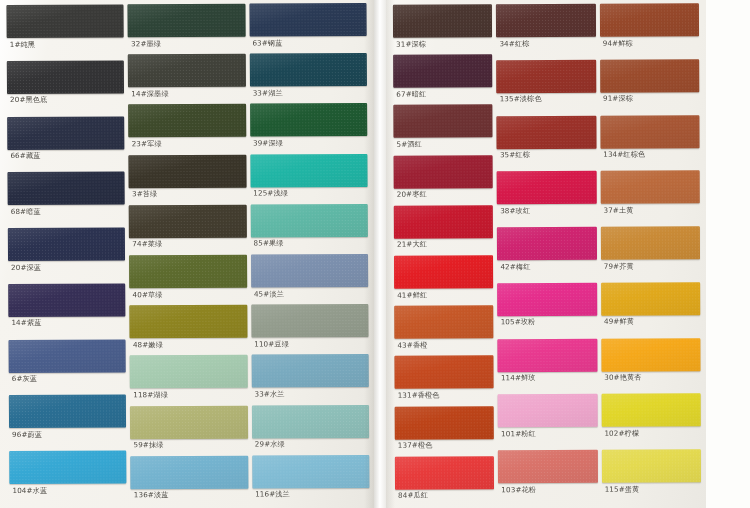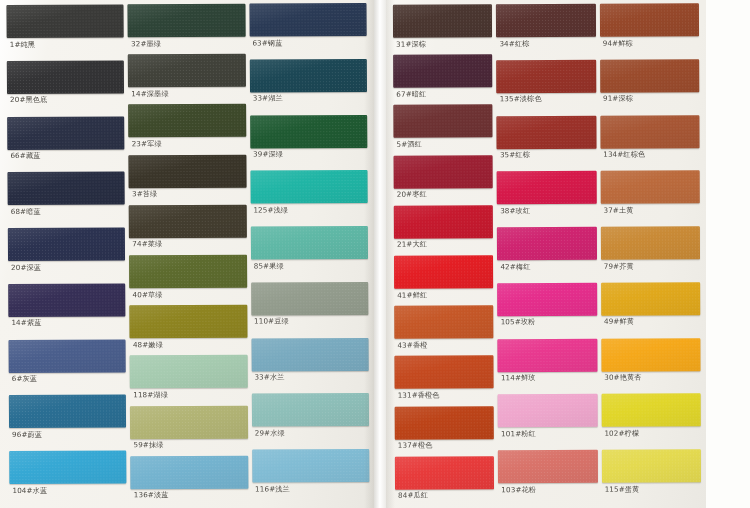--- a/index.html
+++ b/index.html
@@ -231,20 +231,24 @@
           </div>
           <div class="cell">
             <div class="swatch" style="background: rgb(32, 181, 165);"></div>
             <div class="label">125#浅绿</div>
           </div>
           <div class="cell">
             <div class="swatch" style="background: rgb(95, 184, 166);"></div>
             <div class="label">85#果绿</div>
           </div>
           <div class="cell">
+            <div class="swatch" style="background: rgb(124, 144, 174);"></div>
+            <div class="label">45#淡兰</div>
+          </div>
+          <div class="cell">
             <div class="swatch" style="background: rgb(147, 156, 141);"></div>
             <div class="label">110#豆绿</div>
           </div>
           <div class="cell">
             <div class="swatch" style="background: rgb(121, 170, 191);"></div>
             <div class="label">33#水兰</div>
           </div>
           <div class="cell">
             <div class="swatch" style="background: rgb(142, 191, 185);"></div>
             <div class="label">29#水绿</div>

